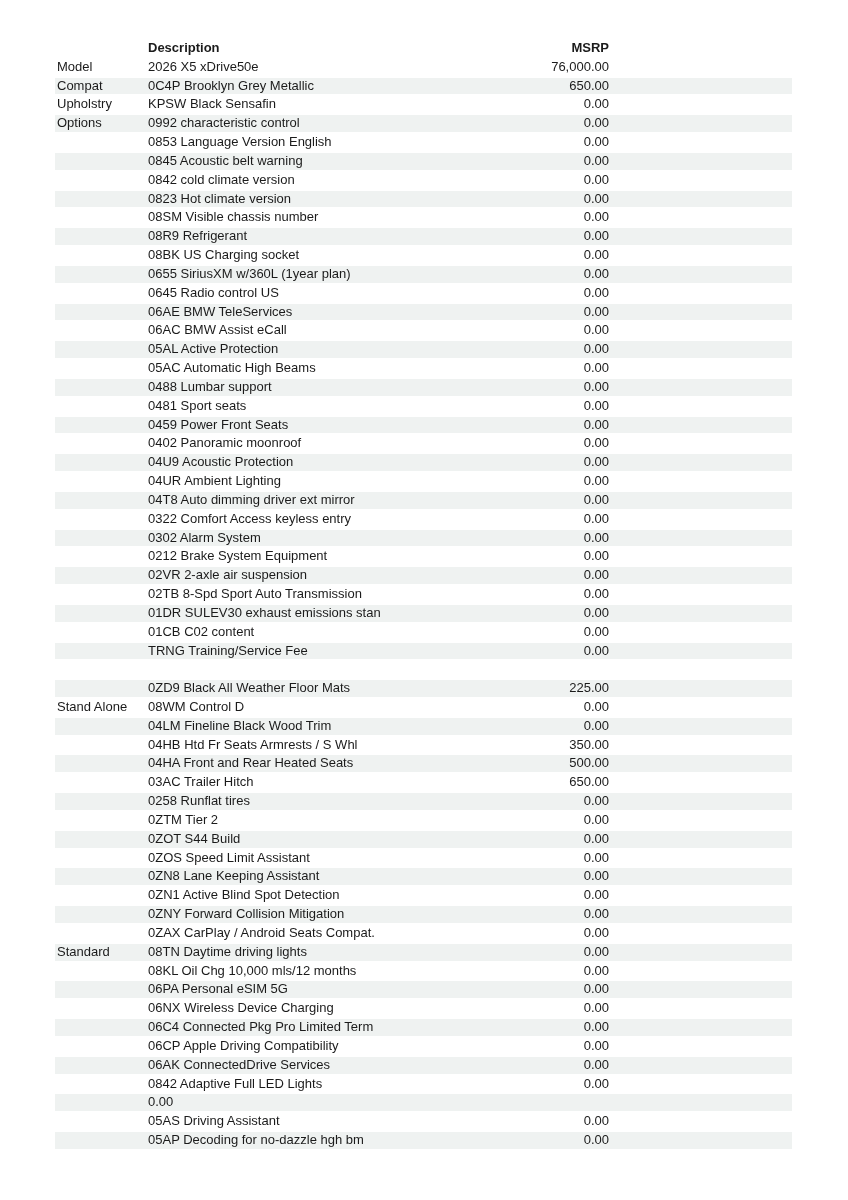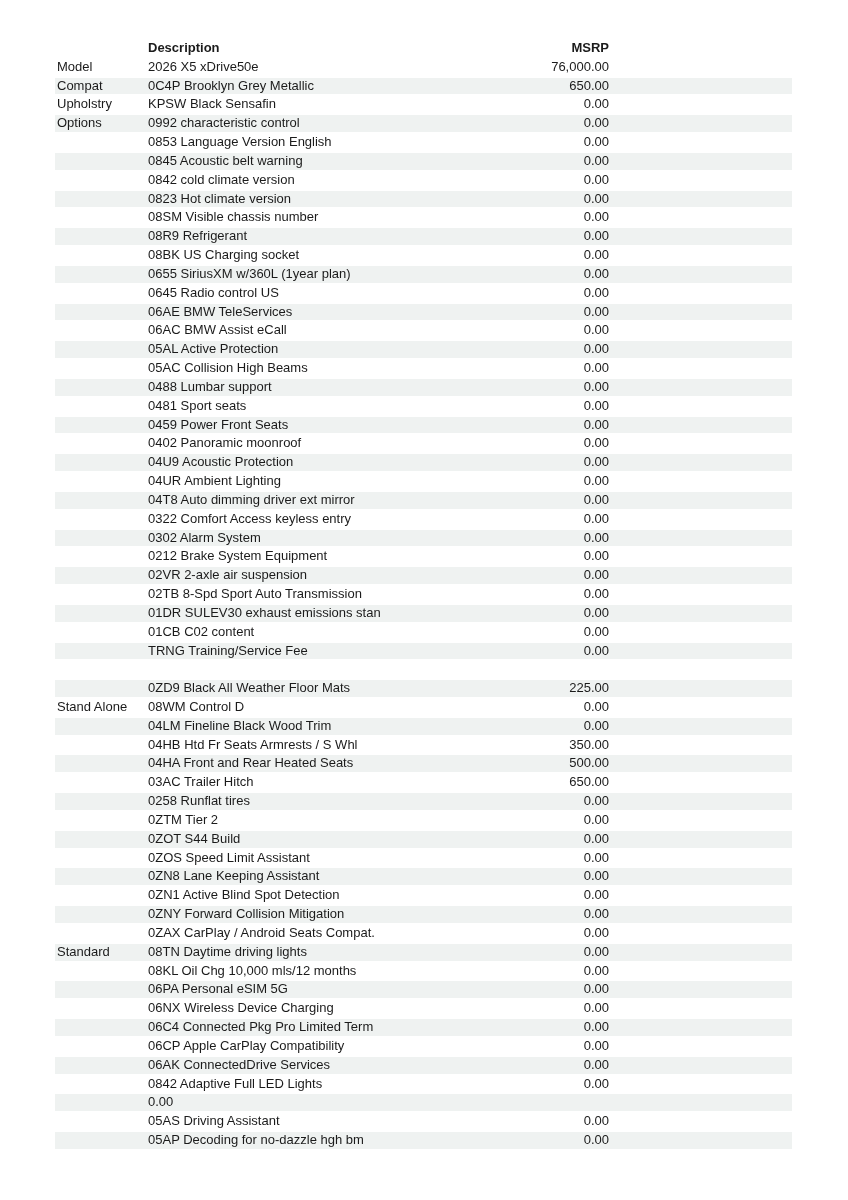--- a/index.html
+++ b/index.html
@@ -191,21 +191,21 @@
         <div class="mid">
           <span class="desc">05AL Active Protection</span>
           <span class="msrp">0.00</span>
         </div>
         <div></div>
       </div>
 
       <div class="row">
         <div class="cat"></div>
         <div class="mid">
-          <span class="desc">05AC Collision High Beams</span>
+          <span class="desc">05AC Automatic High Beams</span>
           <span class="msrp">0.00</span>
         </div>
         <div></div>
       </div>
 
       <div class="row">
         <div class="cat"></div>
         <div class="mid">
           <span class="desc">0488 Lumbar support</span>
           <span class="msrp">0.00</span>
@@ -511,21 +511,21 @@
         <div class="mid">
           <span class="desc">06C4 Connected Pkg Pro Limited Term</span>
           <span class="msrp">0.00</span>
         </div>
         <div></div>
       </div>
 
       <div class="row">
         <div class="cat"></div>
         <div class="mid">
-          <span class="desc">06CP Apple CarPlay Compatibility</span>
+          <span class="desc">06CP Apple Driving Compatibility</span>
           <span class="msrp">0.00</span>
         </div>
         <div></div>
       </div>
 
       <div class="row">
         <div class="cat"></div>
         <div class="mid">
           <span class="desc">06AK ConnectedDrive Services</span>
           <span class="msrp">0.00</span>

